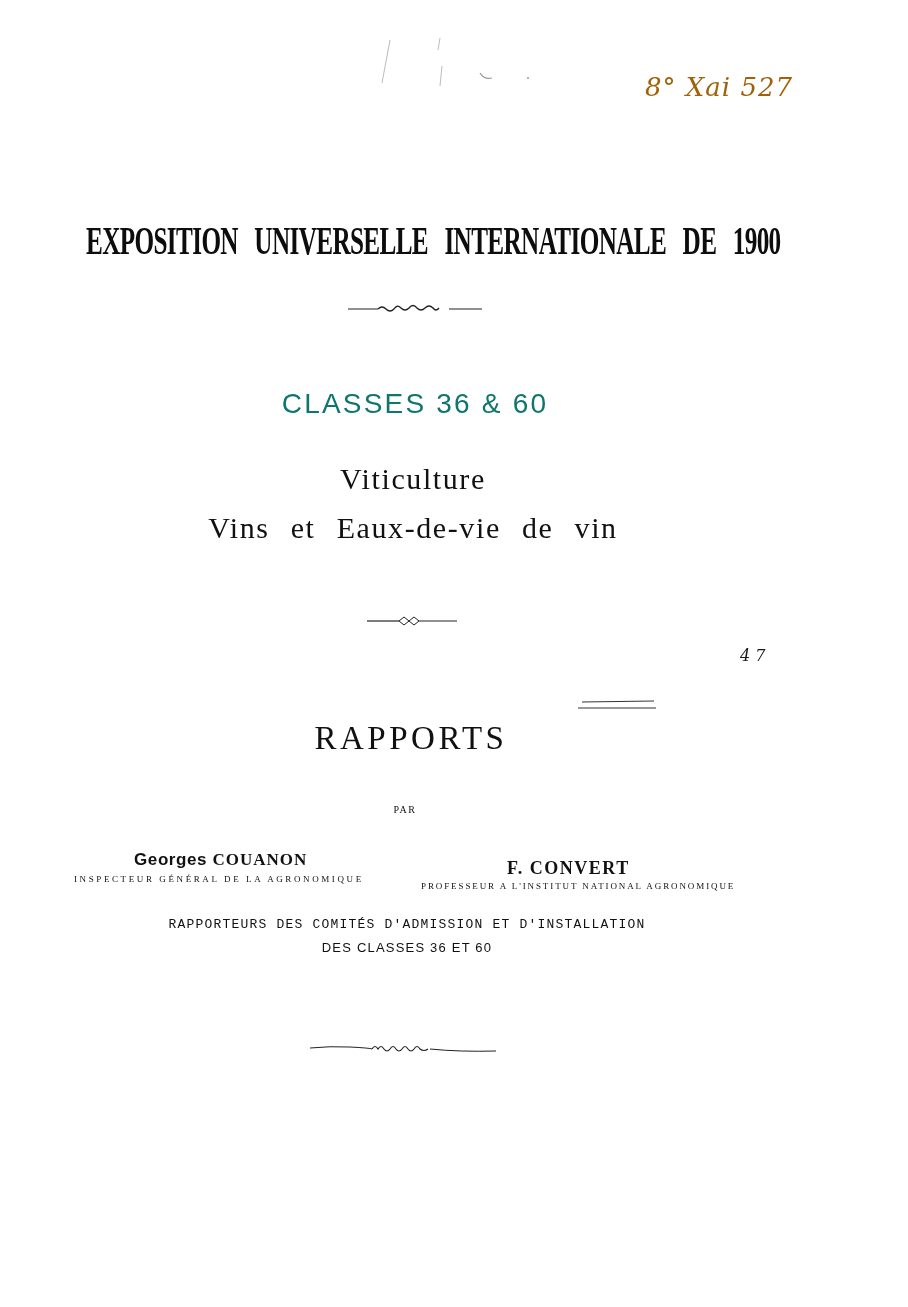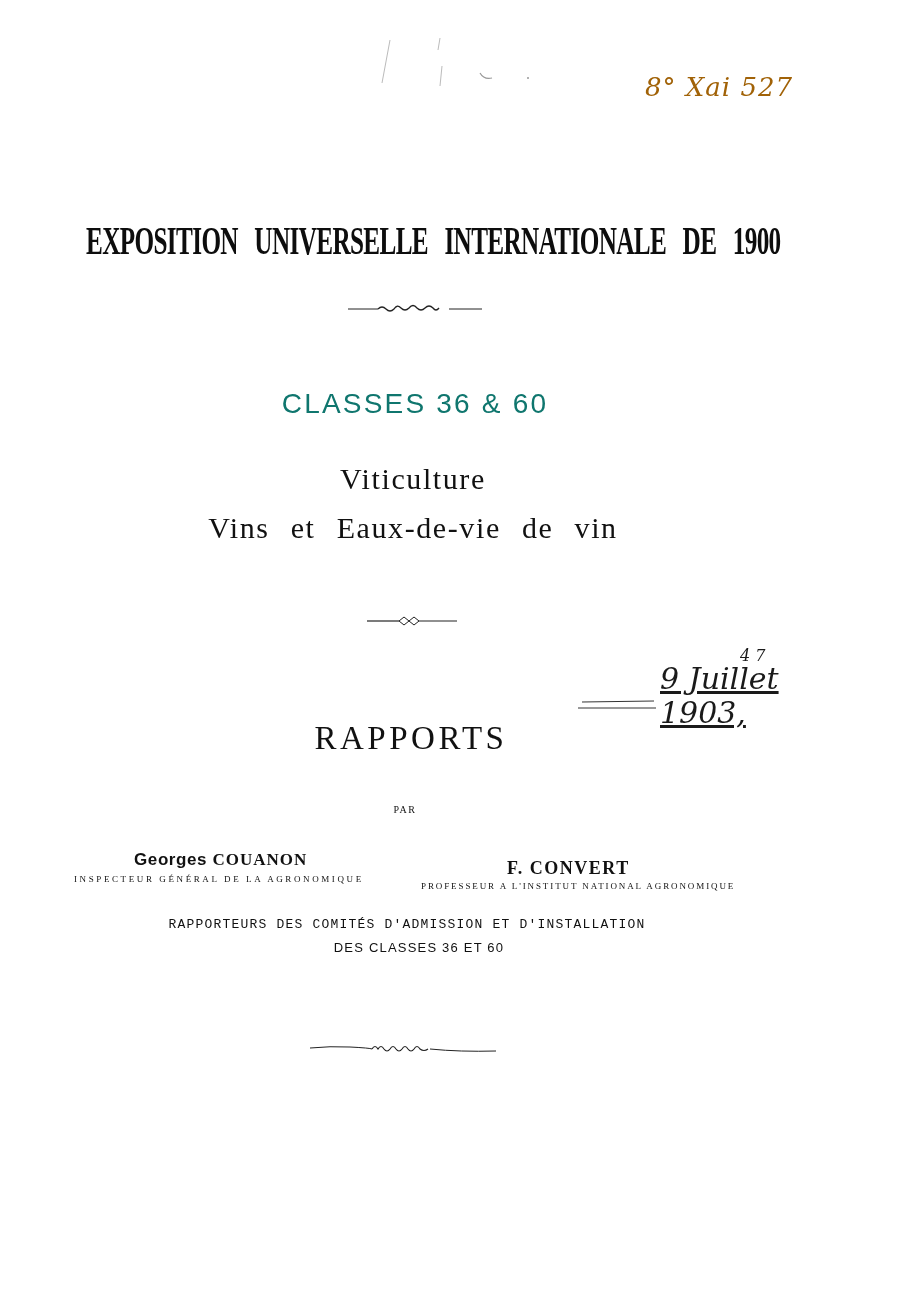--- a/index.html
+++ b/index.html
@@ -85,21 +85,21 @@
     white-space: nowrap;
   }
 
   .committee-1 {
     left: 0; top: 917px; width: 814px;
     font-family: Liberation Mono, monospace; font-size: 13px; letter-spacing: 1.2px;
     white-space: nowrap;
   }
   .committee-2 {
     left: 0; top: 940px; width: 814px;
-    font-family: "Liberation Sans", sans-serif; font-size: 13px; letter-spacing: 1.2px; padding-left: 12px;
+    font-family: "Liberation Sans", sans-serif; font-size: 13px; letter-spacing: 1.2px;
   }
 </style>
 </head>
 <body>
 
 <svg class="abs faint-marks" viewBox="0 0 170 60">
   <path d="M20 12 L12 55" stroke="#bbb" stroke-width="1" fill="none"></path>
   <path d="M70 10 L68 22 M72 38 L70 58" stroke="#bbb" stroke-width="1" fill="none"></path>
   <path d="M110 45 Q114 52 122 50" stroke="#999" stroke-width="1.2" fill="none"></path>
   <circle cx="158" cy="50" r="1" fill="#999"></circle>
@@ -130,21 +130,20 @@
   <line x1="52" y1="7" x2="90" y2="7" stroke="#222" stroke-width="1.2"></line>
 </svg>
 
 <svg class="abs dbl-rule" viewBox="0 0 80 14">
   <line x1="4" y1="4" x2="76" y2="3" stroke="#333" stroke-width="1"></line>
   <line x1="0" y1="10" x2="78" y2="10" stroke="#333" stroke-width="1"></line>
 </svg>
 
 <div class="abs handnote">
   <div class="l2">4 7</div>
-  <div class="l3">9 Juillet 1903,</div>
 </div>
 
 <div class="abs rapports center">RAPPORTS</div>
 <div class="abs par center">PAR</div>
 
 <div class="abs author1-name">
   <span>Georges</span>
   <span class="sur">COUANON</span>
 </div>
 <div class="abs author1-title">INSPECTEUR GÉNÉRAL DE LA AGRONOMIQUE</div>

